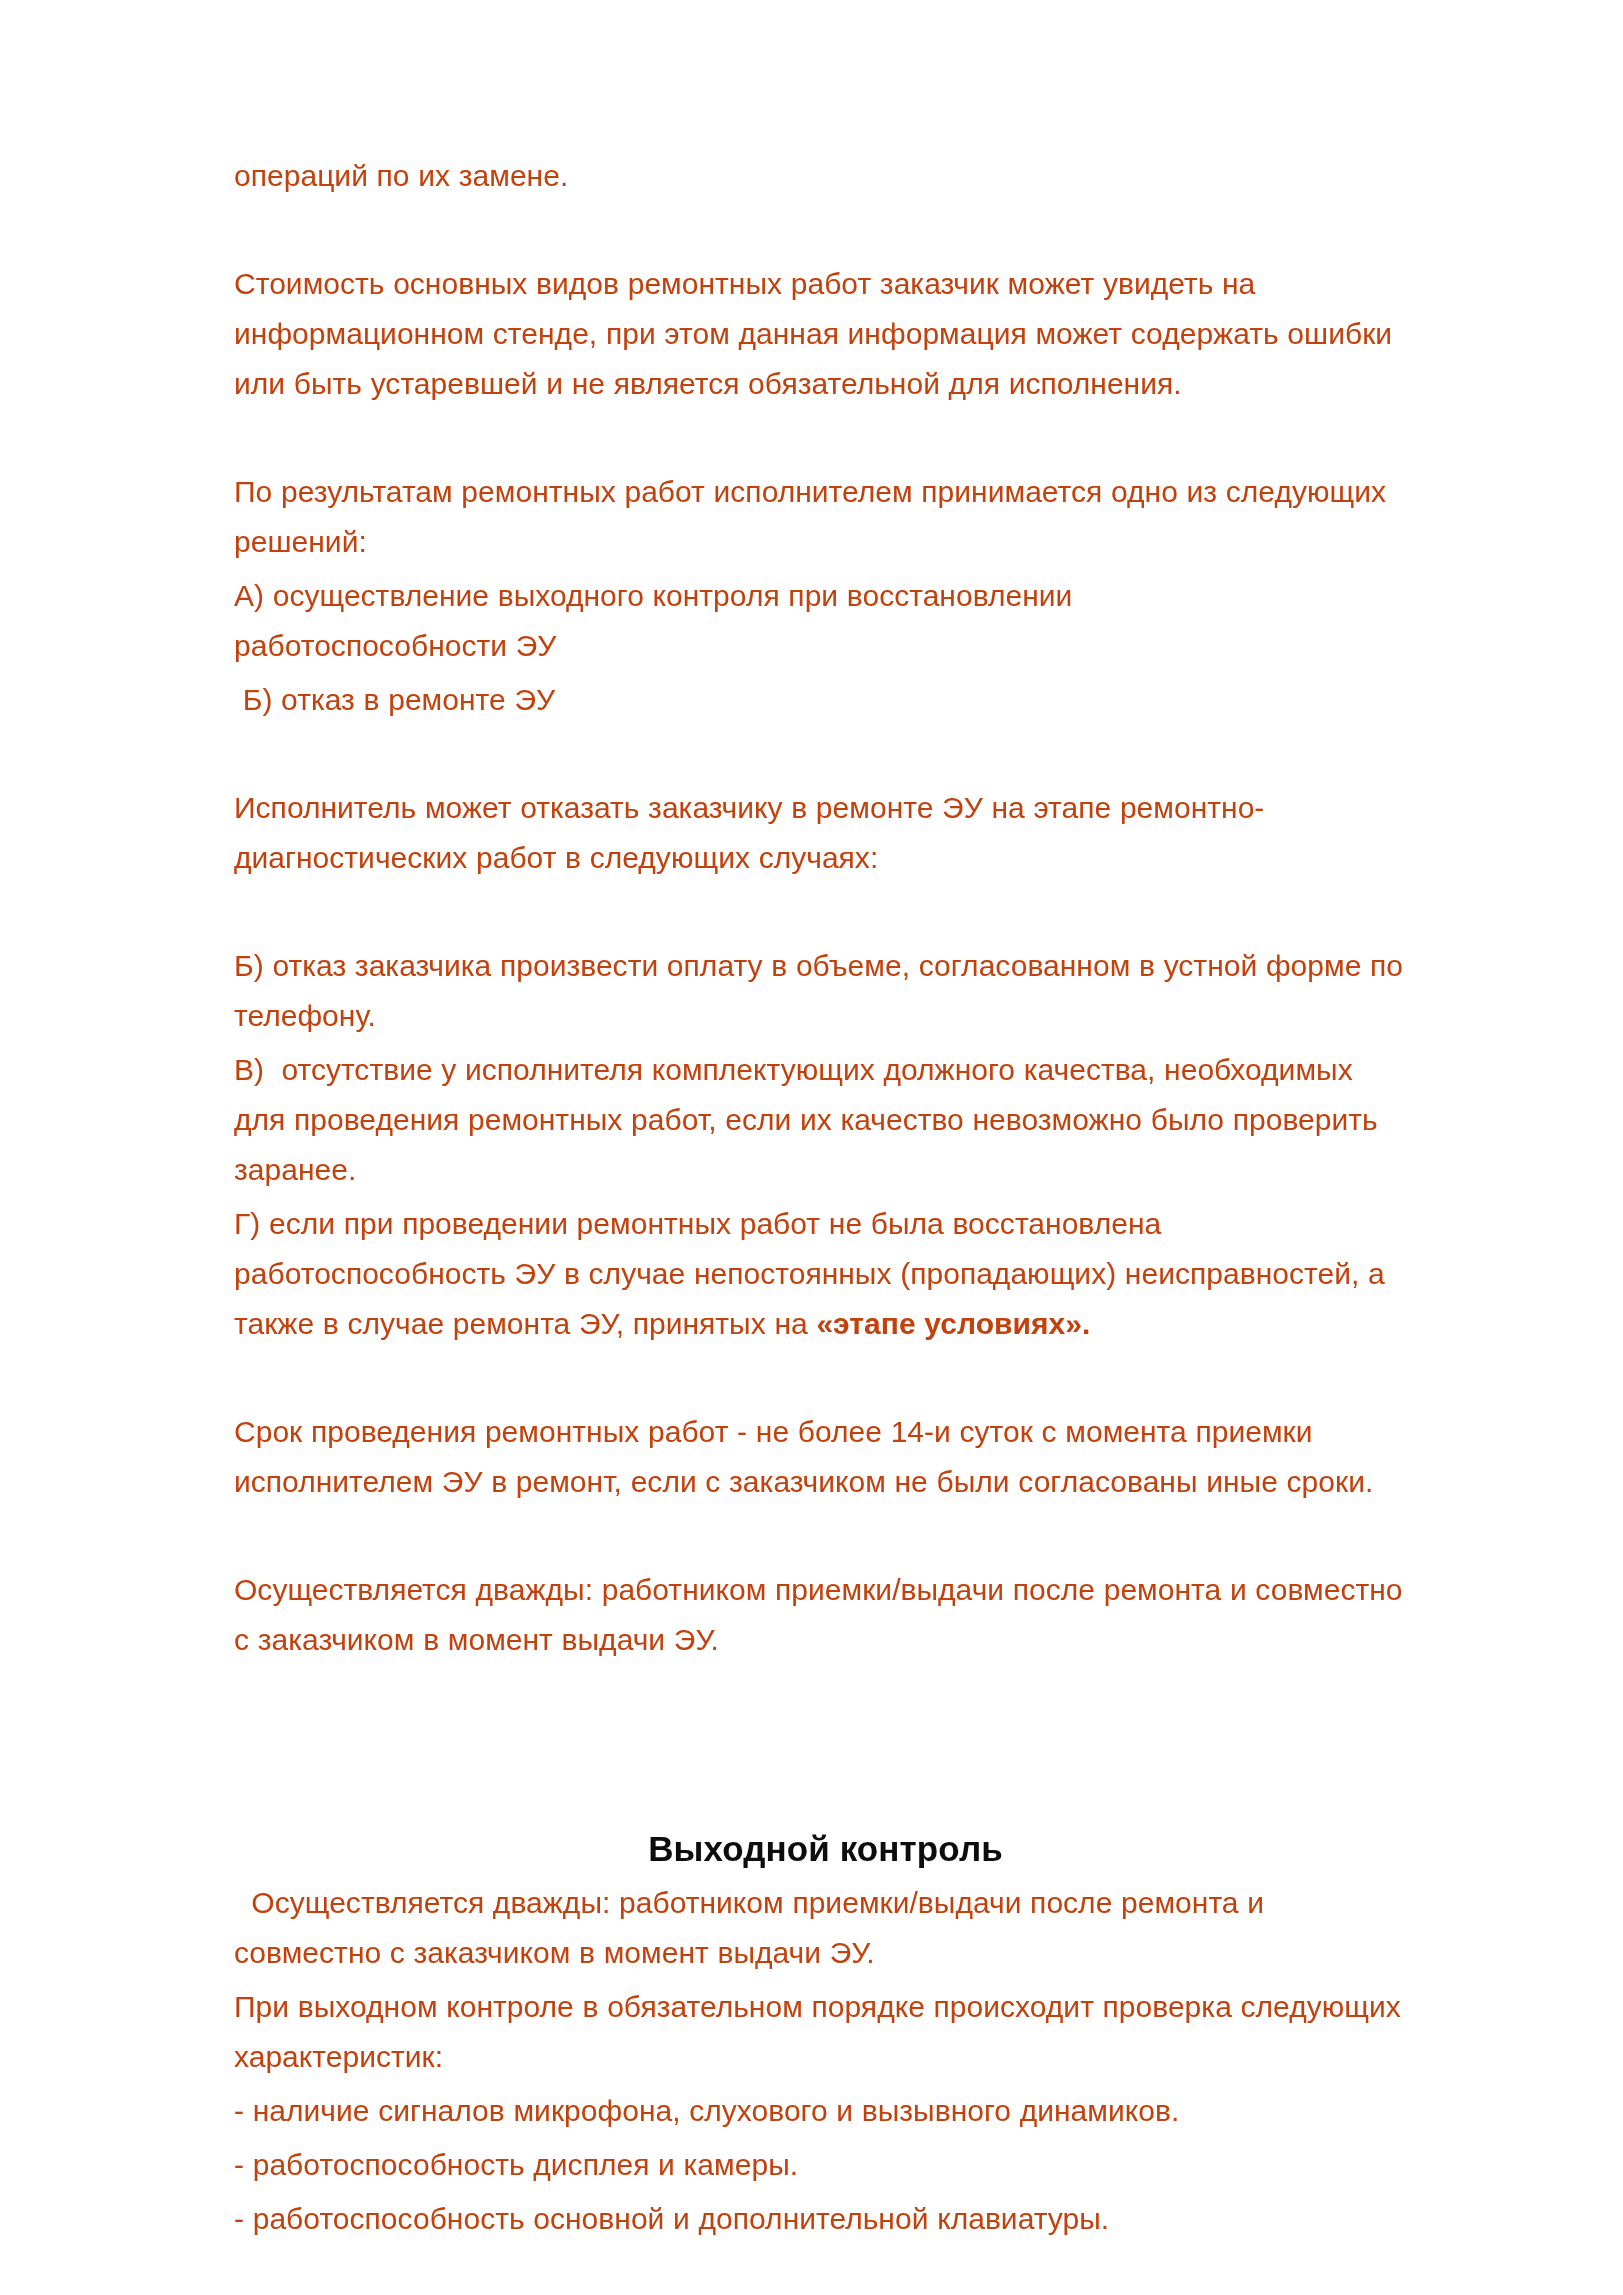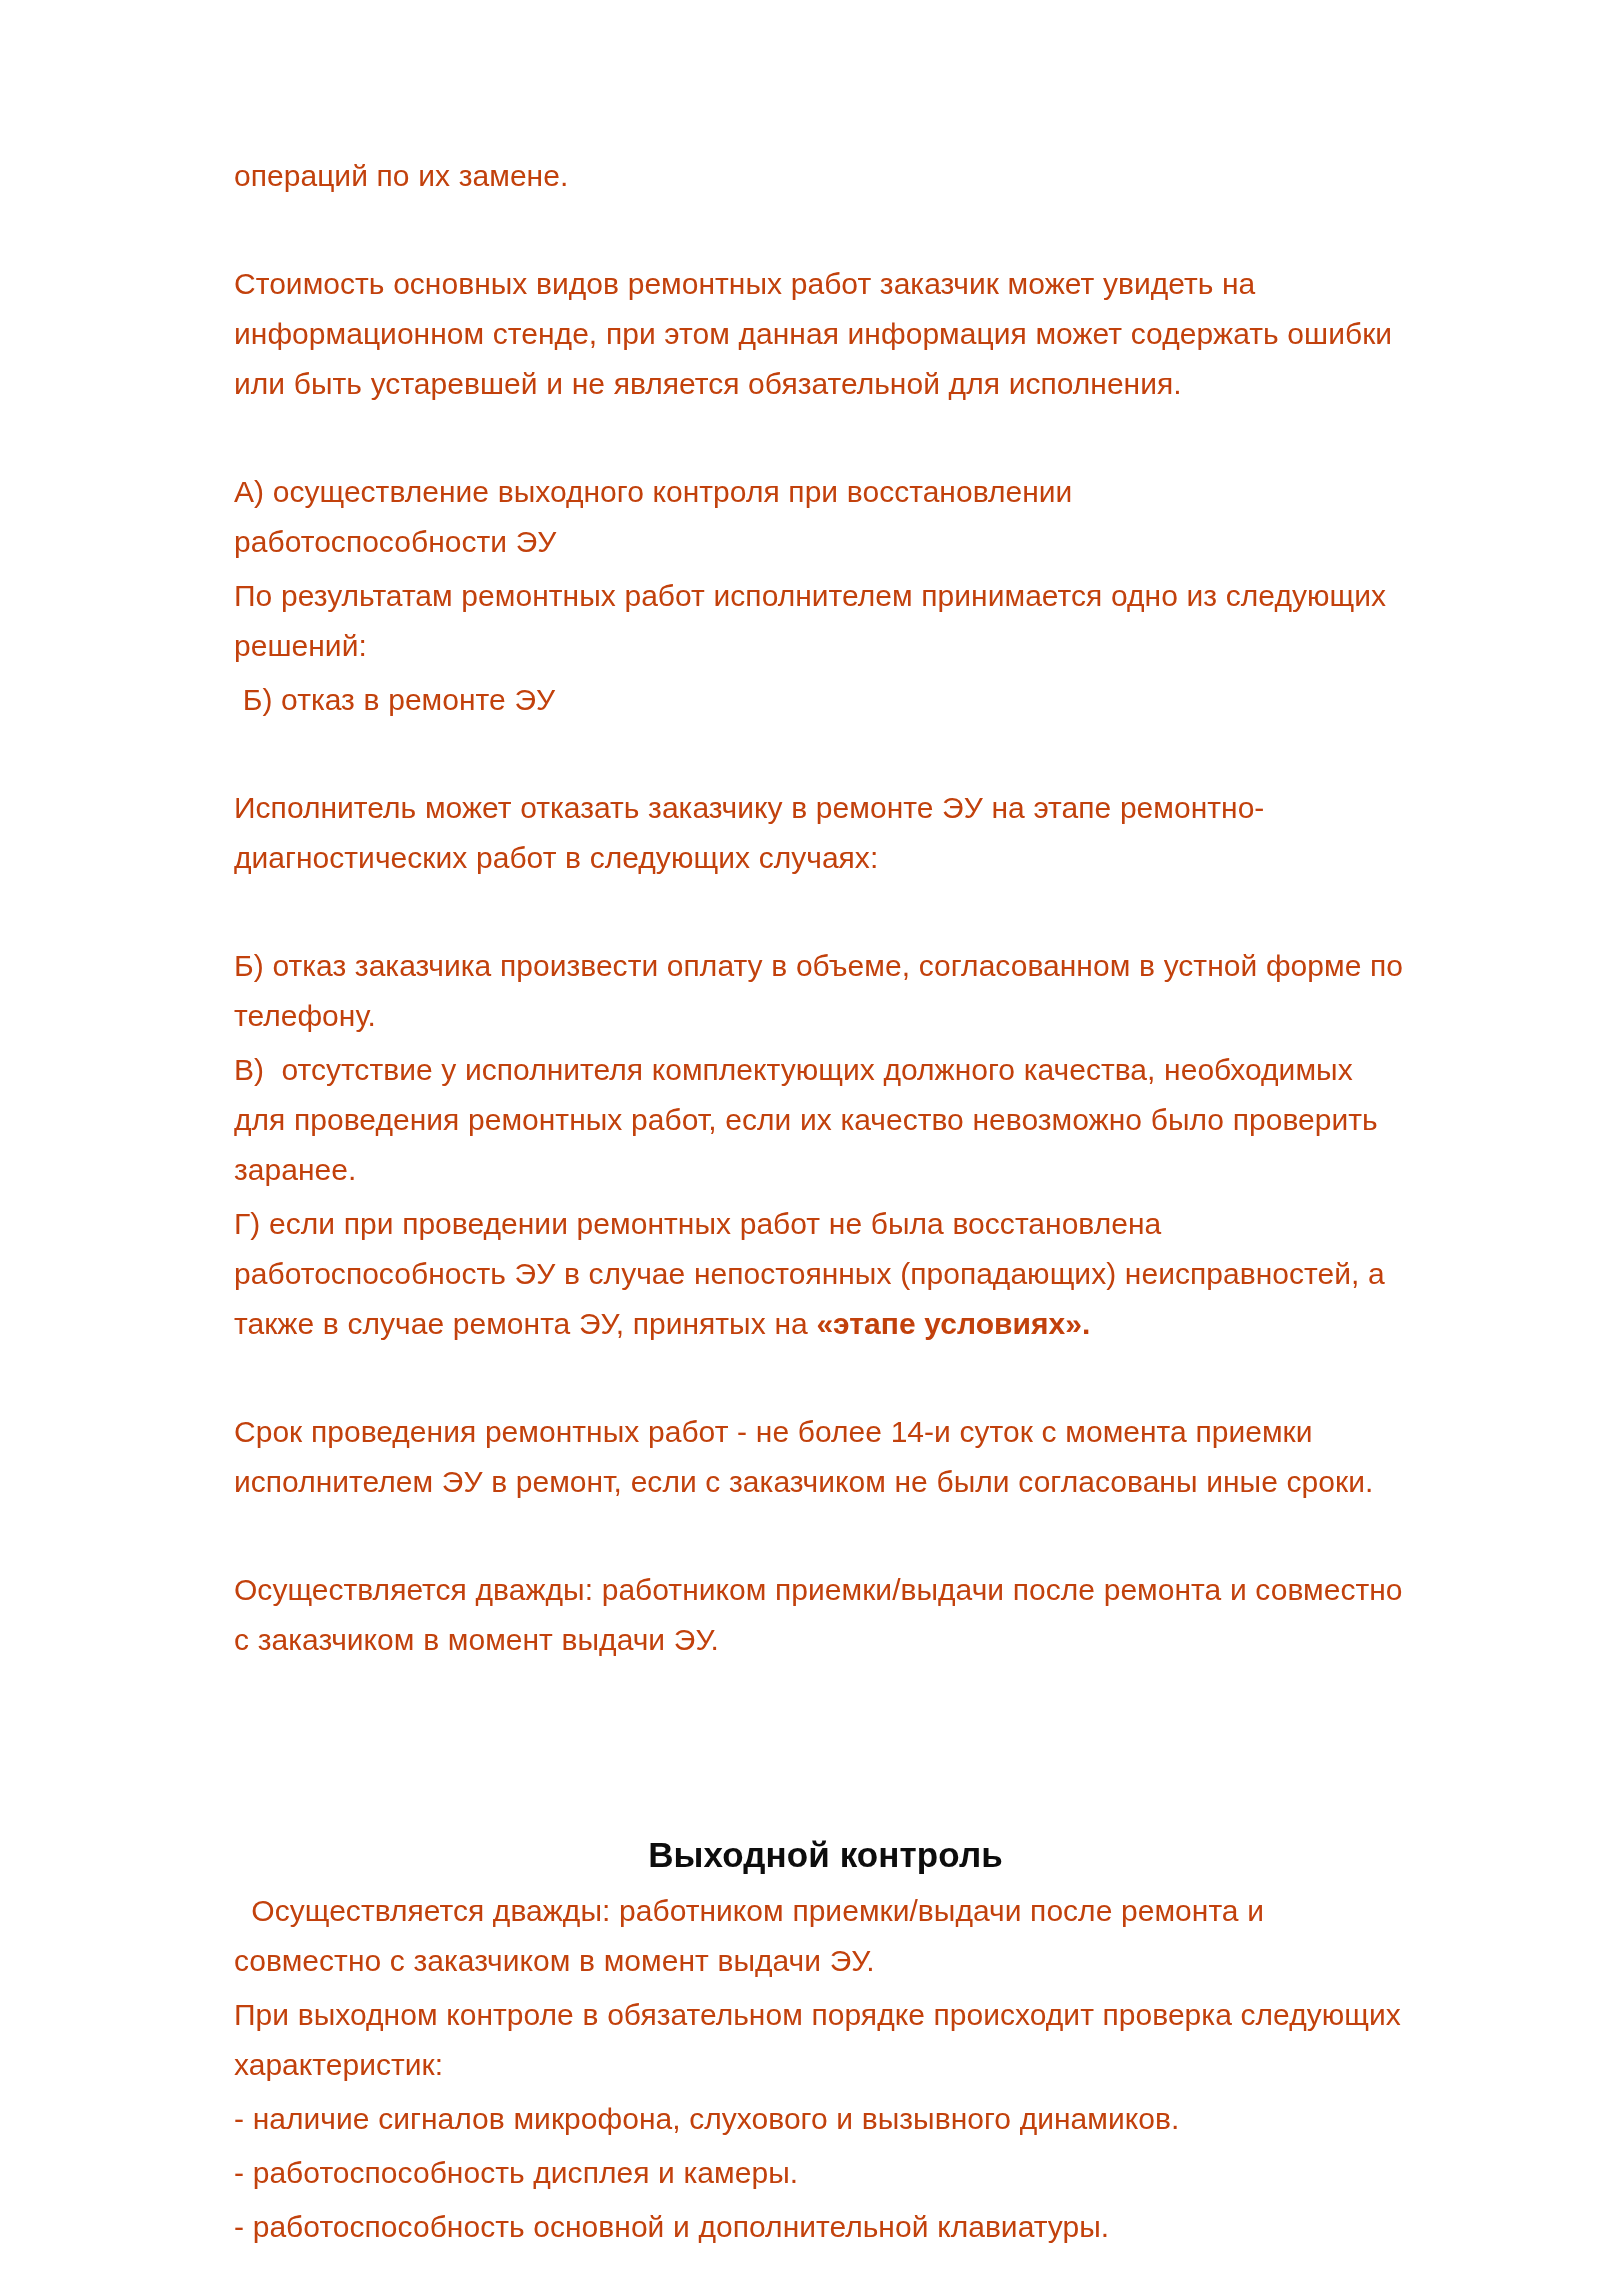--- a/index.html
+++ b/index.html
@@ -35,21 +35,21 @@
     margin: 4px;
   }
   .gap-sm { height: 50px; }
   .gap-xl { height: 154px; }
   .heading {
     font-size: 35px;
     line-height: 51px;
     font-weight: bold;
     text-align: center;
     color: #0d0d0d;
-    margin: 6px;
+    margin: 0;
     padding-right: 72px;
     letter-spacing: 0.1px;
   }
   .bold-inline { font-weight: bold; }
 </style>
 </head>
 <body>
 
 <div class="page">
   <div class="content">
@@ -57,24 +57,24 @@
     <p class="para">операций по их замене.</p>
 
     <div class="gap-sm"></div>
 
     <p class="para">Стоимость основных видов ремонтных работ заказчик может увидеть на
 информационном стенде, при этом данная информация может содержать ошибки
 или быть устаревшей и не является обязательной для исполнения.</p>
 
     <div class="gap-sm"></div>
 
+    <p class="para">По результатам ремонтных работ исполнителем принимается одно из следующих
+решений:</p>
     <p class="para">А) осуществление выходного контроля при восстановлении
 работоспособности ЭУ</p>
-    <p class="para">По результатам ремонтных работ исполнителем принимается одно из следующих
-решений:</p>
     <p class="para"> Б) отказ в ремонте ЭУ</p>
 
     <div class="gap-sm"></div>
 
     <p class="para">Исполнитель может отказать заказчику в ремонте ЭУ на этапе ремонтно-
 диагностических работ в следующих случаях:</p>
 
     <div class="gap-sm"></div>
 
     <p class="para">Б) отказ заказчика произвести оплату в объеме, согласованном в устной форме по

